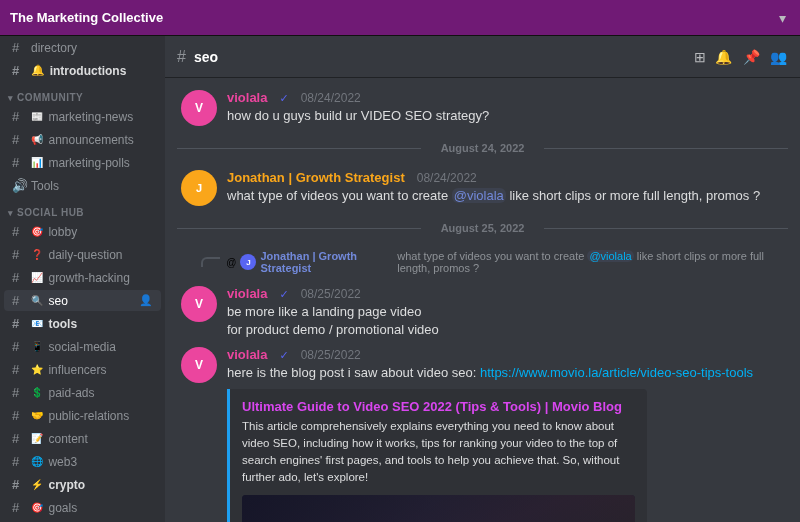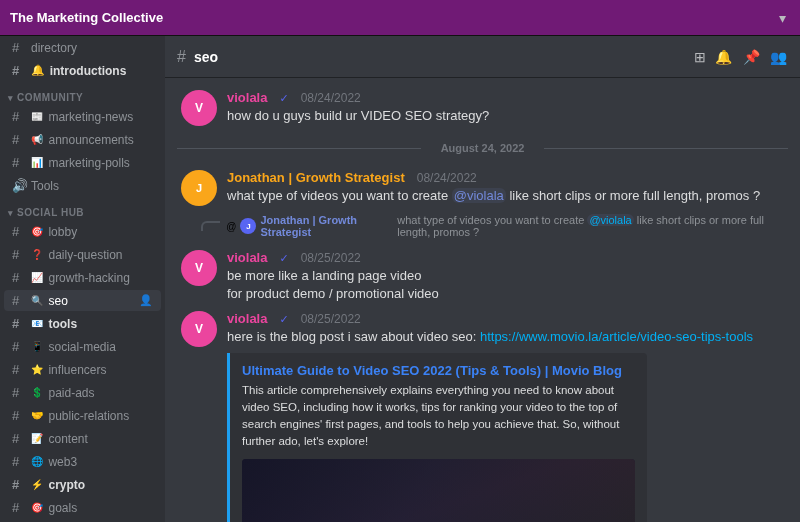--- a/index.html
+++ b/index.html
@@ -47,21 +47,21 @@
     .avatar { width: 36px; height: 36px; border-radius: 50%; background: #5865f2; flex-shrink: 0; display: flex; align-items: center; justify-content: center; color: #fff; font-size: 14px; font-weight: 700; overflow: hidden; }
     .message-body { flex: 1; min-width: 0; }
     .message-header { display: flex; align-items: baseline; gap: 12px; margin-bottom: 2px; }
     .message-author { font-size: 13px; font-weight: 600; }
     .message-time { font-size: 12px; color: #72767d; }
     .message-text { font-size: 13px; color: #dcddde; line-height: 1.4; }
     .mention { color: #7289da; background: rgba(114,137,218,0.1); border-radius: 6px; padding: 0 2px; }
     .link { color: #00b0f4; text-decoration: none; }
 
     .embed { background: #2f3136; border-left: 3px solid #1da0f2; border-radius: 0 4px 4px 0; padding: 10px 12px; margin-top: 6px; max-width: 420px; }
-    .embed-title { color: #3b82f6; font-size: 13px; font-weight: 600; margin-bottom: 4px; }
+    .embed-title { color: #d946ef; font-size: 13px; font-weight: 600; margin-bottom: 4px; }
     .embed-desc { color: #dcddde; font-size: 11.5px; line-height: 1.5; }
     .embed-image { width: 100%; border-radius: 4px; margin-top: 8px; overflow: hidden; position: relative; height: 160px; background: #1a1a2e; }
 
     
     .laptop-img { width: 100%; height: 100%; position: relative; overflow: hidden; }
     .laptop-bg { position: absolute; inset: 0; background: linear-gradient(160deg, #1c1c28 0%, #2a2035 40%, #1a2030 70%, #151520 100%); }
 
     .verified-badge { color: #5865f2; font-size: 11px; }
     .av-pink { background: #eb459e; }
     .av-orange { background: #faa61a; }
@@ -223,20 +223,25 @@
           <div class="message-header">
             <span class="message-author" style="color:#faa61a;">Jonathan | Growth Strategist</span>
             <span class="message-time">08/24/2022</span>
           </div>
           <div class="message-text">
             <span>what type of videos you want to create </span><span class="mention">@violala</span><span> like short clips or more full length, promos ?</span>
           </div>
         </div>
       </div>
 
+      <div class="date-divider">
+        <div class="date-divider-line"></div>
+        <span class="date-divider-text">August 25, 2022</span>
+        <div class="date-divider-line"></div>
+      </div>
 
       <div class="message" style="flex-direction:column;">
 
         <div style="display:flex;align-items:center;gap:6px;margin-left:16px;margin-bottom:2px;">
           <div style="width:22px;height:10px;border-top:2px solid #4f545c;border-left:2px solid #4f545c;border-radius:6px 0 0 0;margin-left:4px;"></div>
           <div style="display:flex;align-items:center;gap:4px;">
             <span style="font-size:10px;">@</span>
             <div class="avatar" style="width:16px;height:16px;font-size:8px;background:#5865f2;flex-shrink:0;">J</div>
             <span style="color:#7289da;font-size:11px;font-weight:600;">Jonathan | Growth Strategist</span>
             <span style="color:#8e9297;font-size:11px;margin-left:4px;">what type of videos you want to create <span style="color:#00b0f4;" class="mention">@violala</span> like short clips or more full length, promos ?</span>

